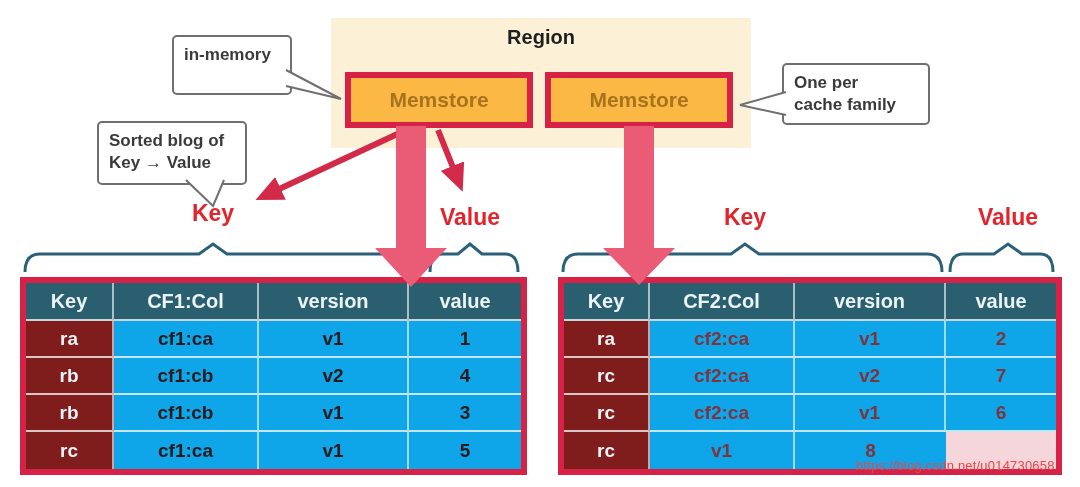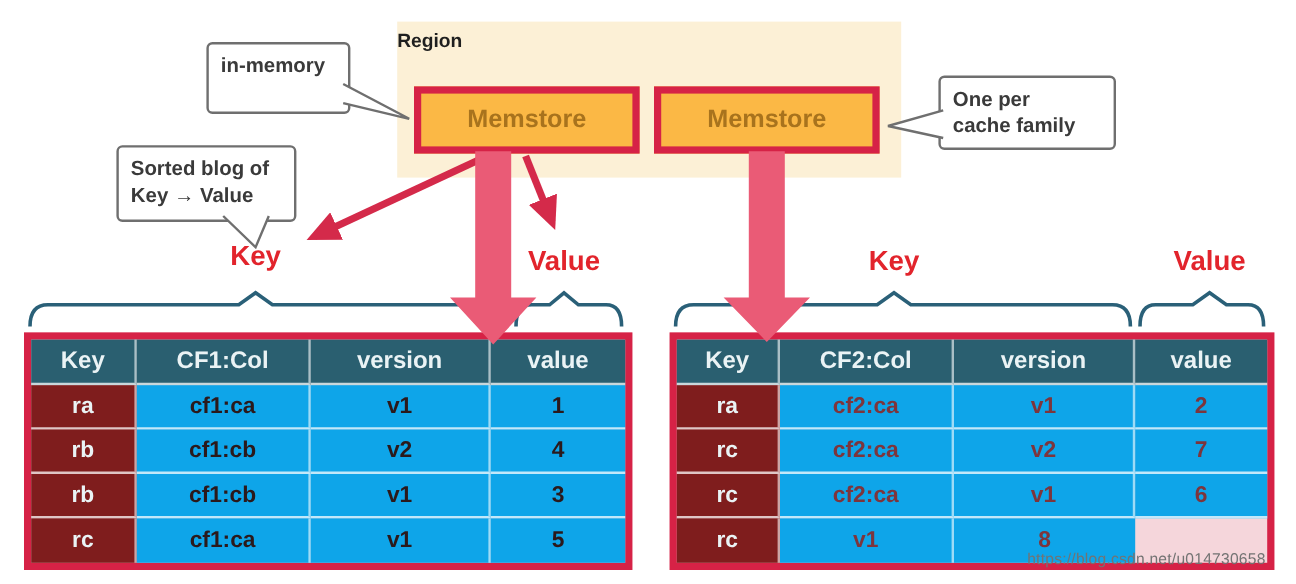--- a/index.html
+++ b/index.html
@@ -4,21 +4,21 @@
 <style>
   html,body{margin:0;padding:0;background:#ffffff;}
   #canvas{
     position:relative;width:1080px;height:487px;overflow:hidden;
     font-family:"Liberation Sans",sans-serif;background:#ffffff;
   }
   .abs{position:absolute;}
 
   
   .region-box{left:331px;top:18px;width:420px;height:130px;background:#fcf0d6;z-index:1;}
-  .region-title{left:331px;top:26px;width:420px;font-size:16px;font-weight:bold;color:#1f1f1f;z-index:2;}
+  .region-title{left:331px;top:26px;width:420px;text-align:center;font-size:20px;font-weight:bold;color:#1f1f1f;z-index:2;}
 
   
   .memstore{width:176px;height:44px;border:6px solid #d62246;background:#fbb845;
     display:flex;align-items:center;justify-content:center;
     font-size:21px;font-weight:bold;color:#a8731d;z-index:3;text-align:right;}
   .memstore.left{left:345px;top:72px;}
   .memstore.right{left:545px;top:72px;}
 
   
   .callout{background:#ffffff;border:2px solid #6f6f6f;border-radius:5px;
@@ -45,21 +45,21 @@
   .cell.th{background:#2a5f70;color:#eaf3f5;font-weight:bold;font-size:20px;}
   .cell.keycol{background:#7f1d1d;color:#eaf3f5;font-weight:bold;font-size:19px;}
   .cell.data{background:#0ea5e9;font-weight:bold;font-size:19px;}
   .kv-table.left .cell.data{color:#2b191b;}
   .kv-table.right .cell.data{color:#7d353c;}
 
   
   #overlay{left:0;top:0;width:1080px;height:487px;z-index:5;pointer-events:none;}
 
   
-  .watermark{left:856px;top:458px;font-size:13px;color:#737373;z-index:6;letter-spacing:0.2px;}
+  .watermark{left:856px;top:458px;font-size:13px;color:#ef4444;z-index:6;letter-spacing:0.2px;}
 </style>
 </head>
 <body>
 
 <div id="canvas">
 
   <div class="abs region-box"></div>
   <div class="abs region-title">Region</div>
 
   <div class="abs memstore left">

